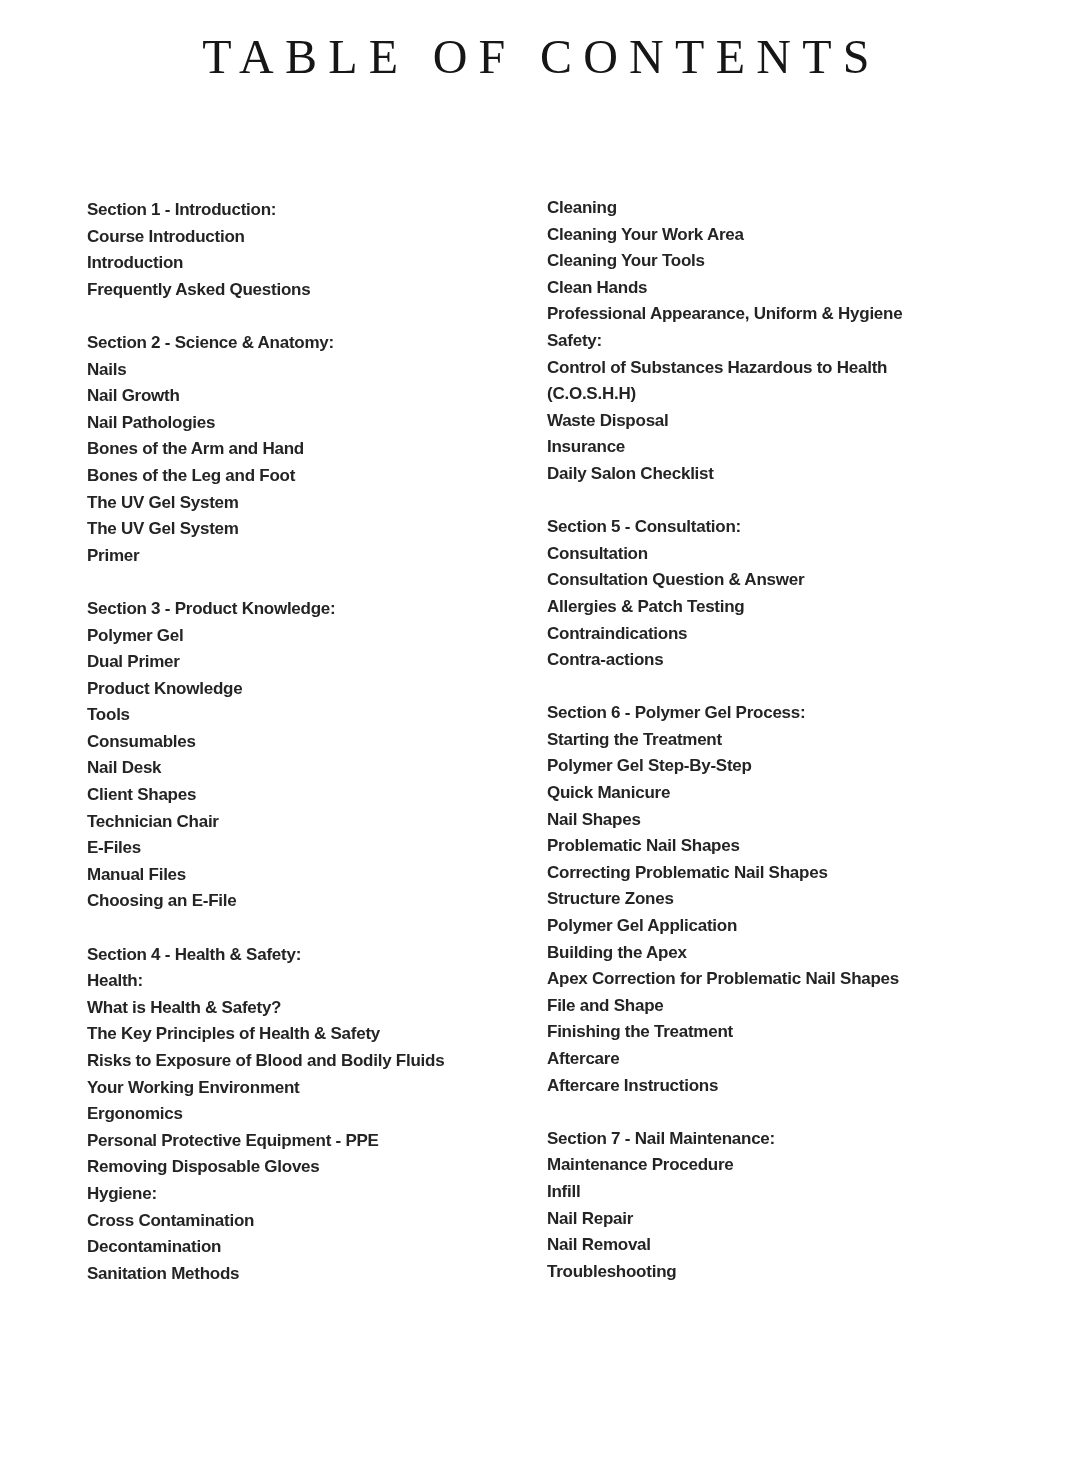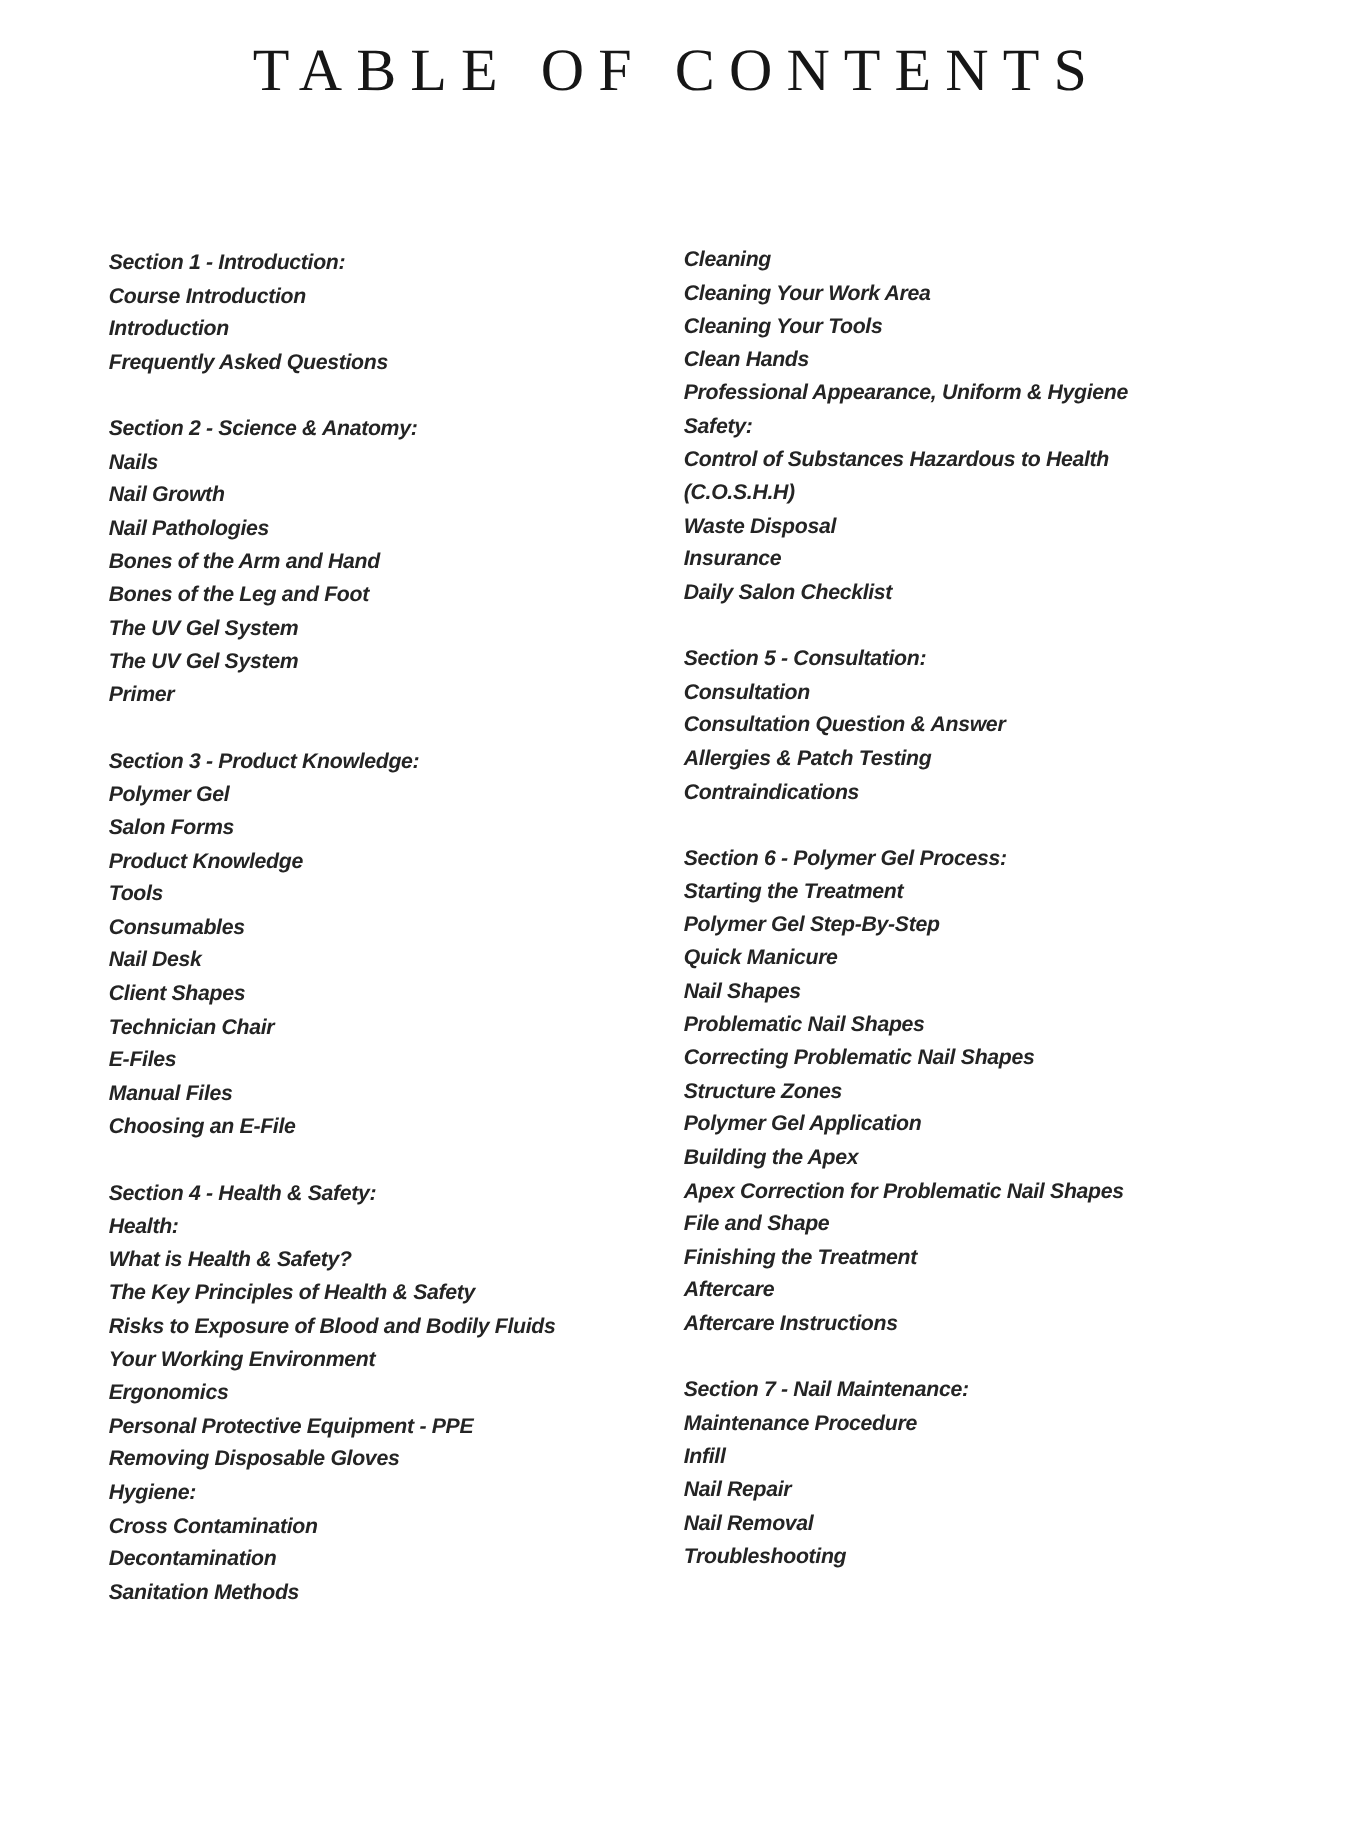--- a/index.html
+++ b/index.html
@@ -35,21 +35,21 @@
     position: absolute;
     font-size: 17px;
     font-weight: 700;
     line-height: 26.6px;
     letter-spacing: -0.25px;
     color: #242424;
     white-space: nowrap;
   }
   .col-left  { left: 87px;  top: 197px; width: 440px; }
   .col-right { left: 547px; top: 195px; width: 470px; }
-  .group { margin: 0 0 26.6px 0; font-style: italic; }
+  .group { margin: 0 0 26.6px 0; }
   .group:last-child { margin-bottom: 0; }
   .toc-line { height: 26.6px; }
 </style>
 </head>
 <body>
 
 <div class="page">
   <h1 class="title">TABLE OF CONTENTS</h1>
 
   <div class="col col-left">
@@ -66,21 +66,21 @@
         <div class="toc-line">Nail Pathologies</div>
         <div class="toc-line">Bones of the Arm and Hand</div>
         <div class="toc-line">Bones of the Leg and Foot</div>
         <div class="toc-line">The UV Gel System</div>
         <div class="toc-line">The UV Gel System</div>
         <div class="toc-line">Primer</div>
       </div>
       <div class="group">
         <div class="toc-line">Section 3 - Product Knowledge:</div>
         <div class="toc-line">Polymer Gel</div>
-        <div class="toc-line">Salon Forms</div>
+        <div class="toc-line">Dual Primer</div>
         <div class="toc-line">Product Knowledge</div>
         <div class="toc-line">Tools</div>
         <div class="toc-line">Consumables</div>
         <div class="toc-line">Nail Desk</div>
         <div class="toc-line">Client Shapes</div>
         <div class="toc-line">Technician Chair</div>
         <div class="toc-line">E-Files</div>
         <div class="toc-line">Manual Files</div>
         <div class="toc-line">Choosing an E-File</div>
       </div>
@@ -114,20 +114,21 @@
         <div class="toc-line">Waste Disposal</div>
         <div class="toc-line">Insurance</div>
         <div class="toc-line">Daily Salon Checklist</div>
       </div>
       <div class="group">
         <div class="toc-line">Section 5 - Consultation:</div>
         <div class="toc-line">Consultation</div>
         <div class="toc-line">Consultation Question &amp; Answer</div>
         <div class="toc-line">Allergies &amp; Patch Testing</div>
         <div class="toc-line">Contraindications</div>
+        <div class="toc-line">Contra-actions</div>
       </div>
       <div class="group">
         <div class="toc-line">Section 6 - Polymer Gel Process:</div>
         <div class="toc-line">Starting the Treatment</div>
         <div class="toc-line">Polymer Gel Step-By-Step</div>
         <div class="toc-line">Quick Manicure</div>
         <div class="toc-line">Nail Shapes</div>
         <div class="toc-line">Problematic Nail Shapes</div>
         <div class="toc-line">Correcting Problematic Nail Shapes</div>
         <div class="toc-line">Structure Zones</div>

